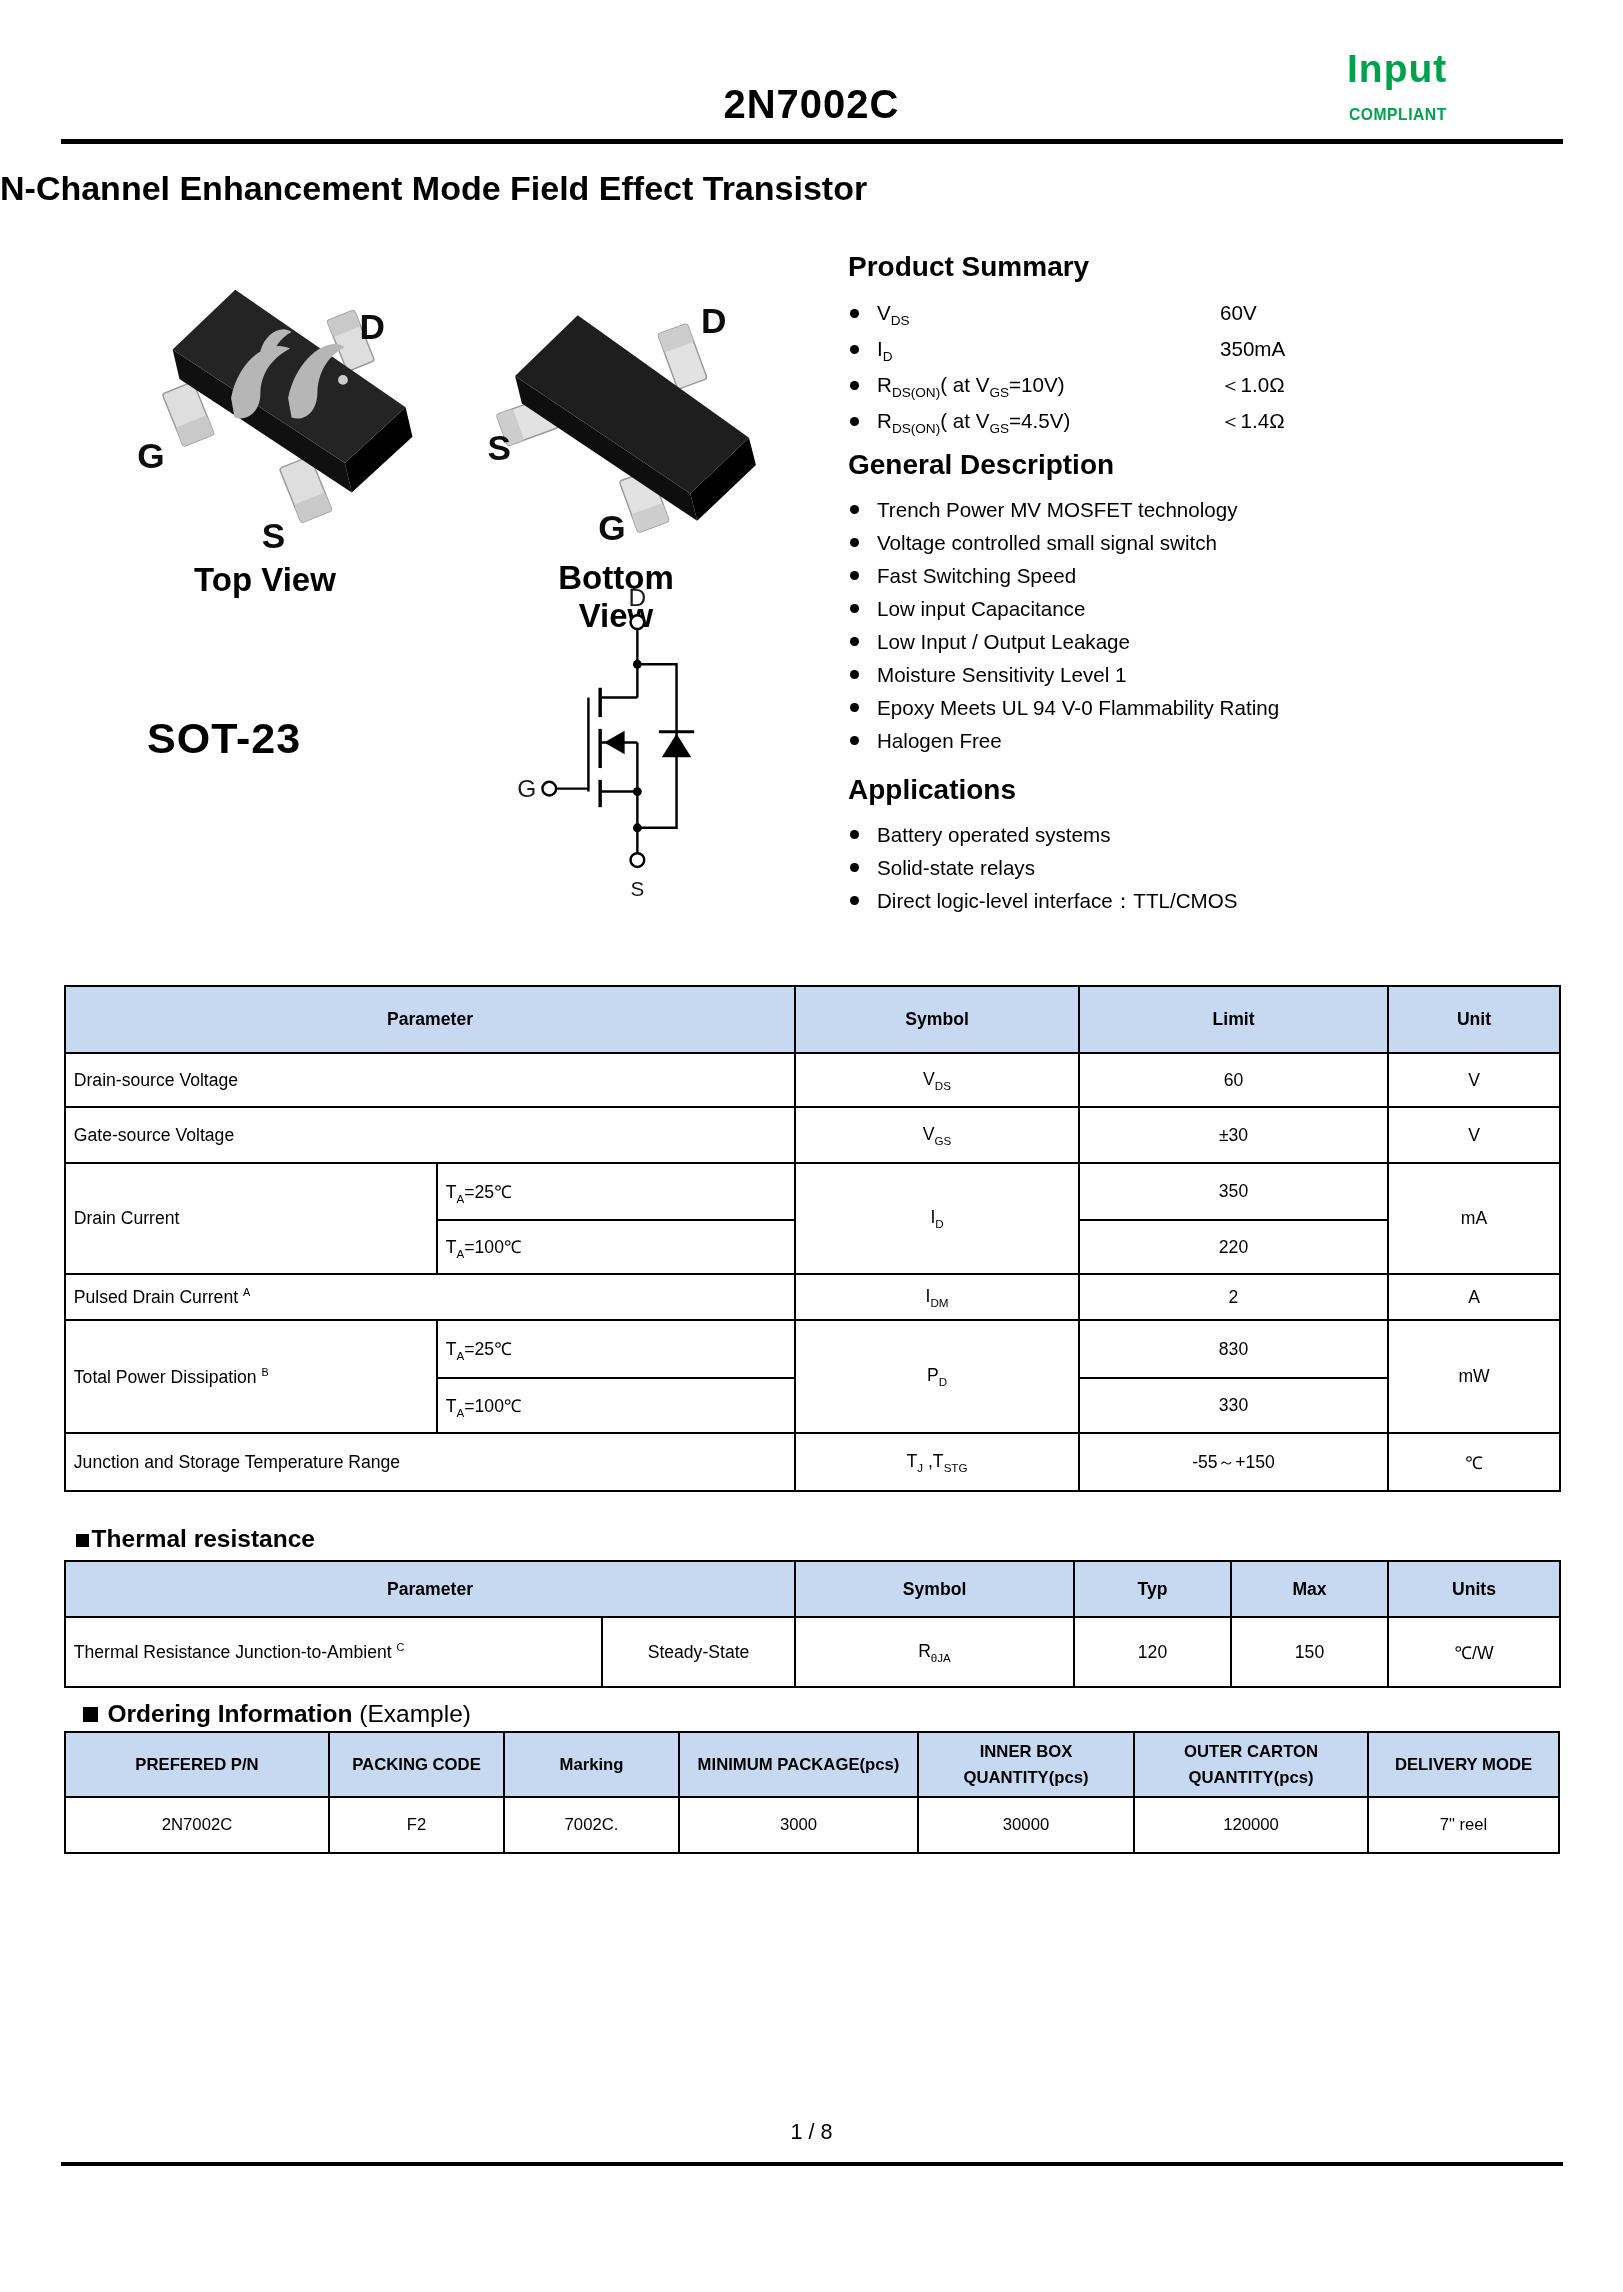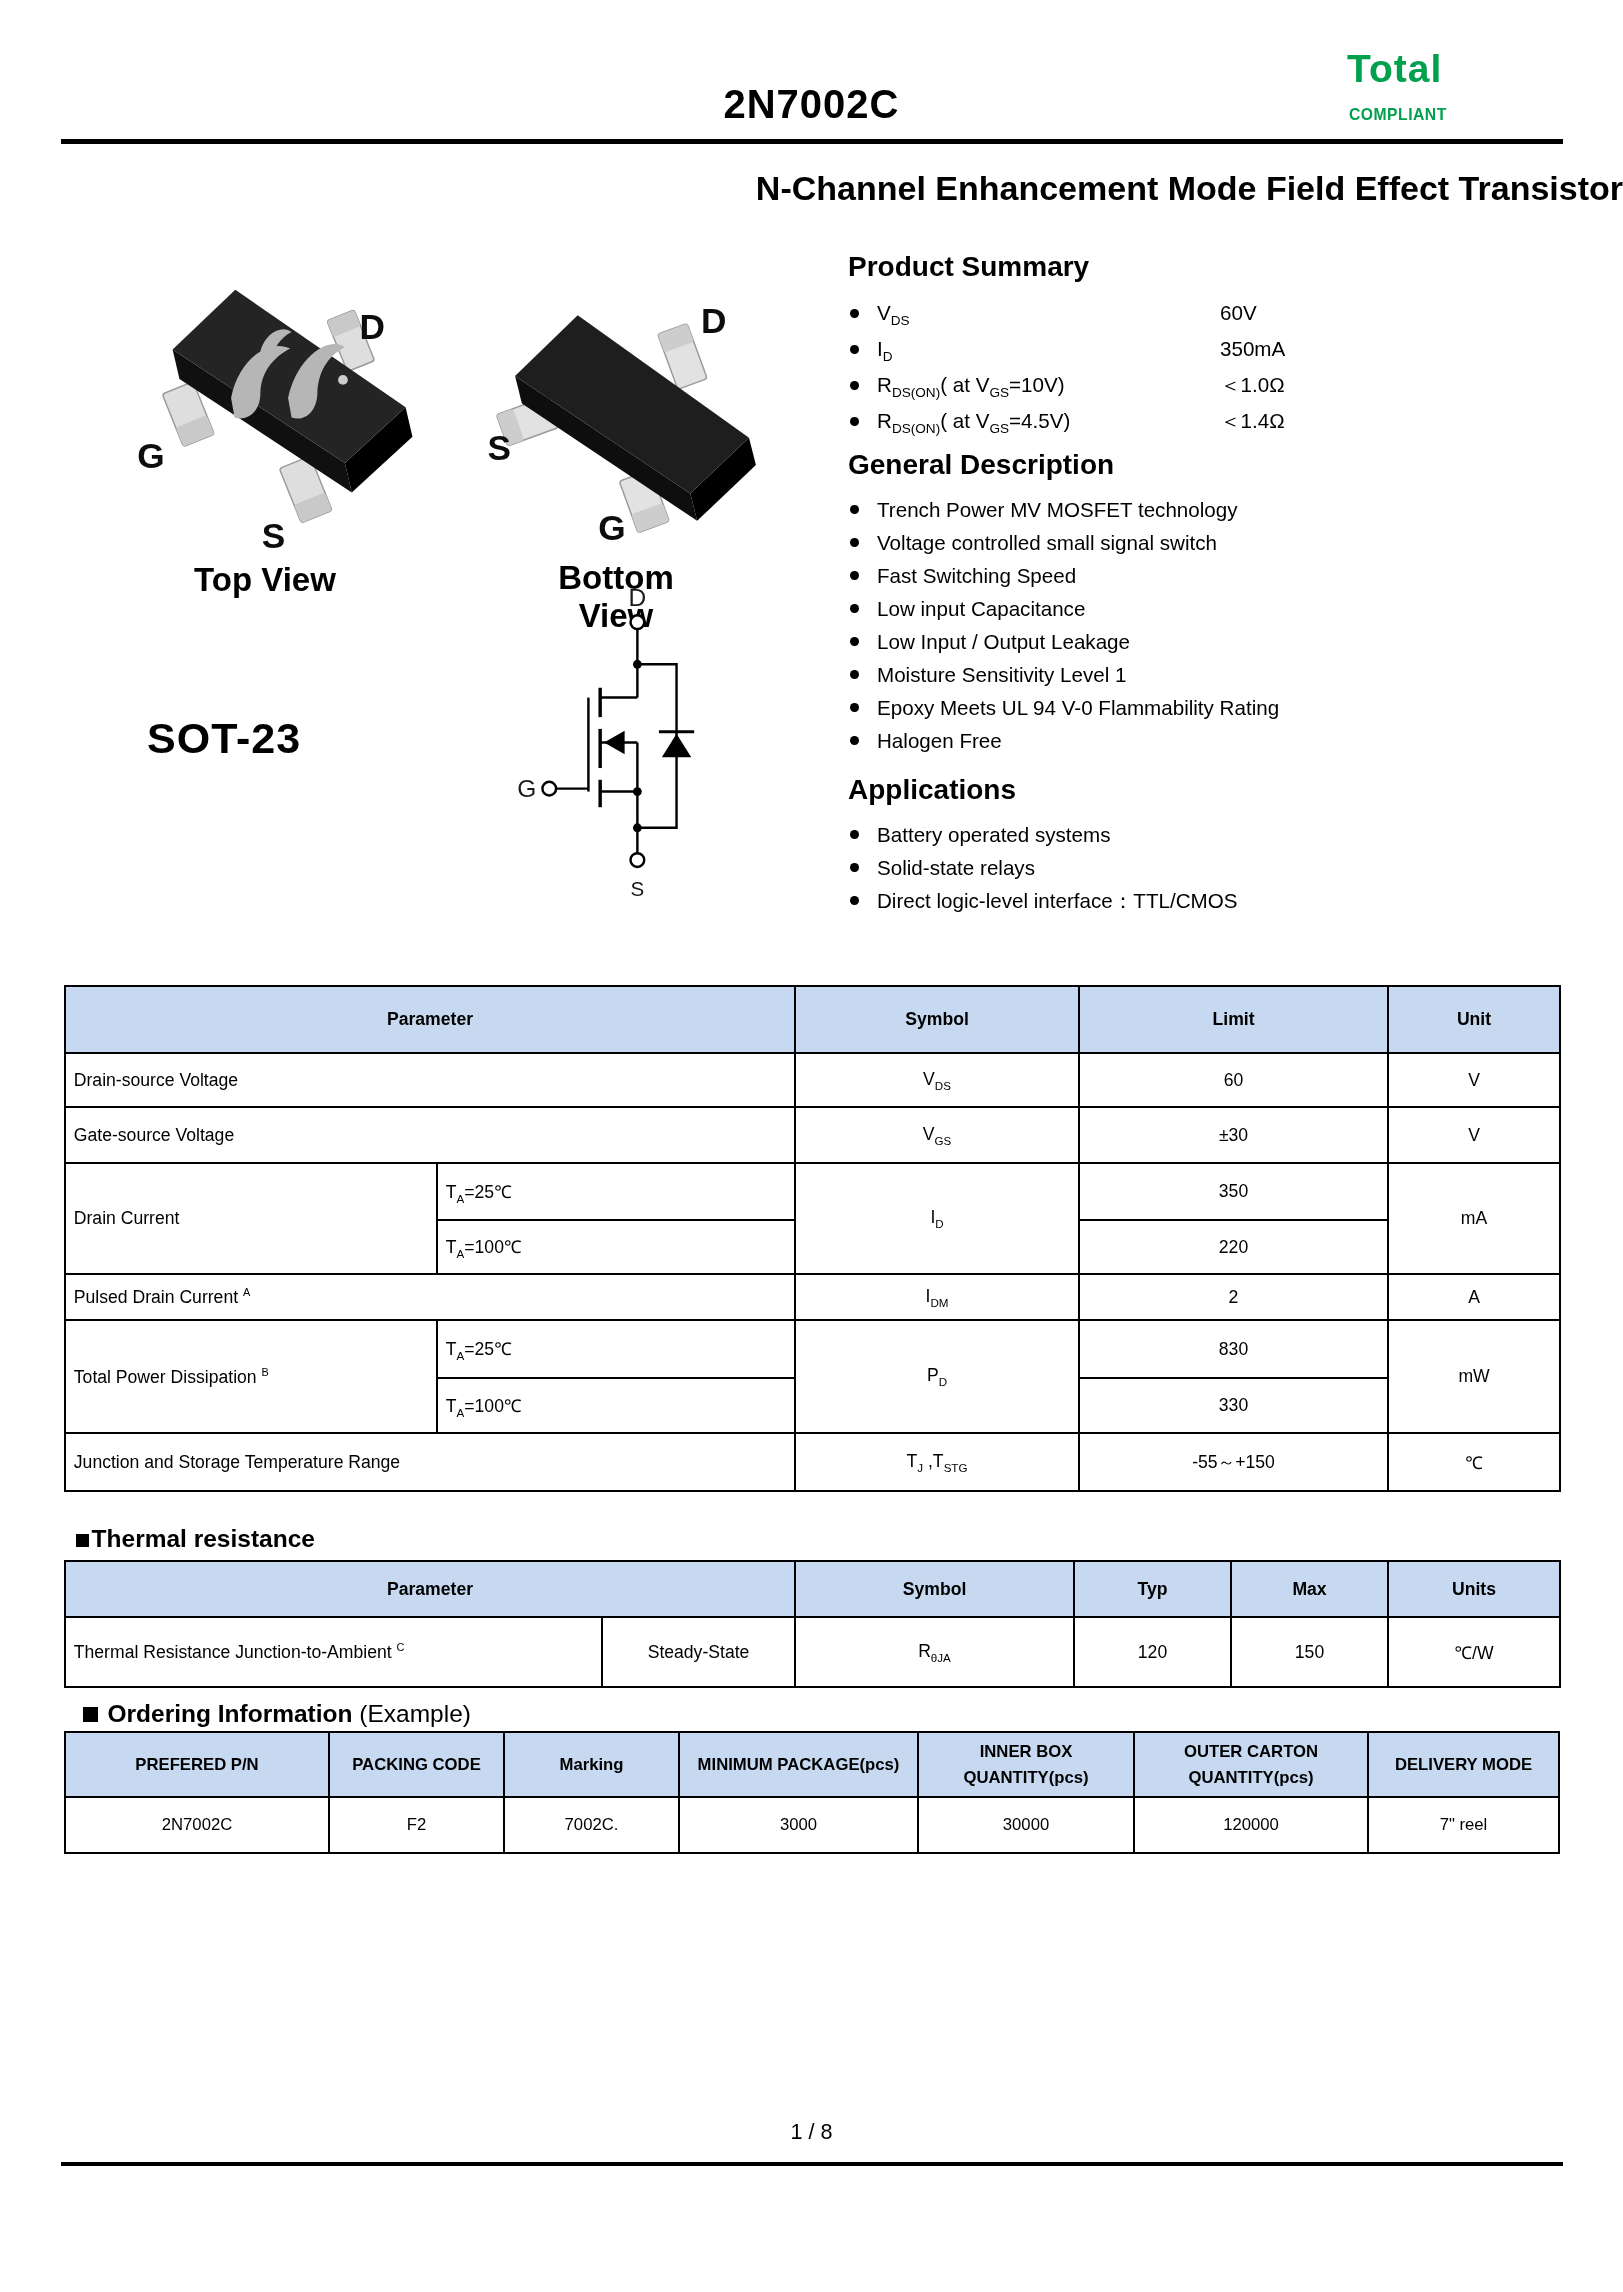--- a/index.html
+++ b/index.html
@@ -8,21 +8,21 @@
   .page { position:relative; width:1623px; height:2293px; background:#fff; overflow:hidden; margin:0 auto; }
 
   .doc-title { position:absolute; top:82px; left:0; width:100%; text-align:center;
                font-size:40px; font-weight:bold; letter-spacing:1px; }
   .rohs { position:absolute; left:1347px; top:47px; color:#00A14D; font-weight:bold; font-size:39px; letter-spacing:1px; }
   .rohs-sub { position:absolute; left:1349px; top:106px; color:#00A14D; font-weight:bold; font-size:15.7px; letter-spacing:0.5px; }
   .hrule { position:absolute; left:61px; width:1502px; background:#000; }
   .rule-top { top:139px; height:4.9px; }
   .rule-bottom { top:2162px; height:3.9px; }
 
-  .main-title { position:absolute; top:169px; left:0; width:100%; text-align:right;
+  .main-title { position:absolute; top:169px; left:0; width:100%; text-align:left;
                 font-size:34px; font-weight:bold; }
 
   .pkg-caption { position:absolute; font-size:33px; font-weight:bold; text-align:center; }
   .sot23 { position:absolute; left:147px; top:714px; font-size:43px; font-weight:bold; letter-spacing:1px; }
 
   .col-block { position:absolute; left:848px; width:676px; }
   .sec-h { font-size:28px; font-weight:bold; margin-bottom:11.8px; }
   .b-row { position:relative; font-size:20.6px; line-height:33px; padding-left:29px; }
   .b-row .dot { position:absolute; left:2px; top:12.7px; width:8.8px; height:8.8px; background:#000; border-radius:50%; }
   .ps-row { height:36px; line-height:36px; }
@@ -49,21 +49,21 @@
 
   svg text { font-family:"Liberation Sans", sans-serif; }
   .footer-page { position:absolute; top:2119px; left:0; width:100%; text-align:center; font-size:21.6px; }
 </style>
 </head>
 <body>
 
 <div class="page">
 
   <div class="doc-title">2N7002C</div>
-  <div class="rohs">Total</div>
+  <div class="rohs">Input</div>
   <div class="rohs-sub">COMPLIANT</div>
   <div class="hrule rule-top"></div>
 
   <div class="main-title">N-Channel Enhancement Mode Field Effect Transistor</div>
 
   <svg style="position:absolute;left:98px;top:235px;" width="392" height="372" viewBox="0 0 400 380">
     <g transform="translate(92,183) rotate(-22)">
       <rect x="-17" y="-29" width="34" height="58" rx="3" fill="#dedede" stroke="#9a9a9a" stroke-width="1.5"></rect>
       <rect x="-17" y="8" width="34" height="21" rx="3" fill="#c9c9c9" stroke="none"></rect>
     </g>

